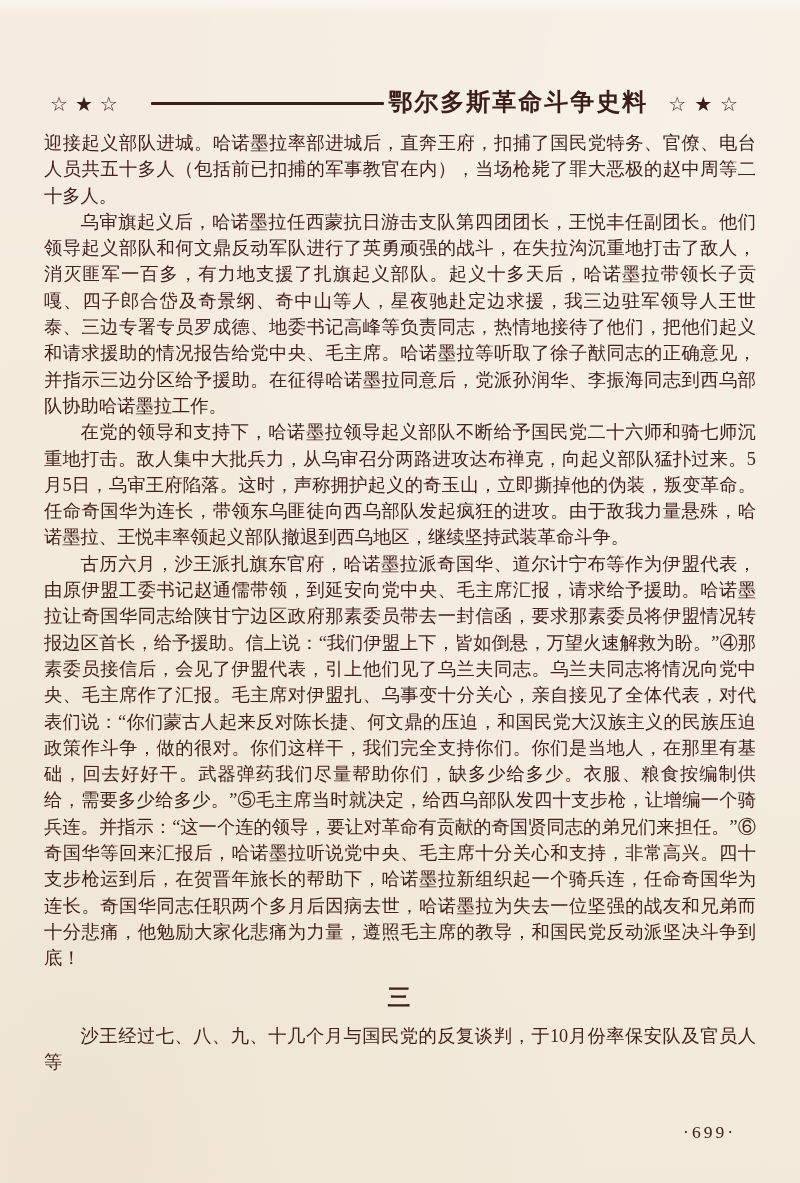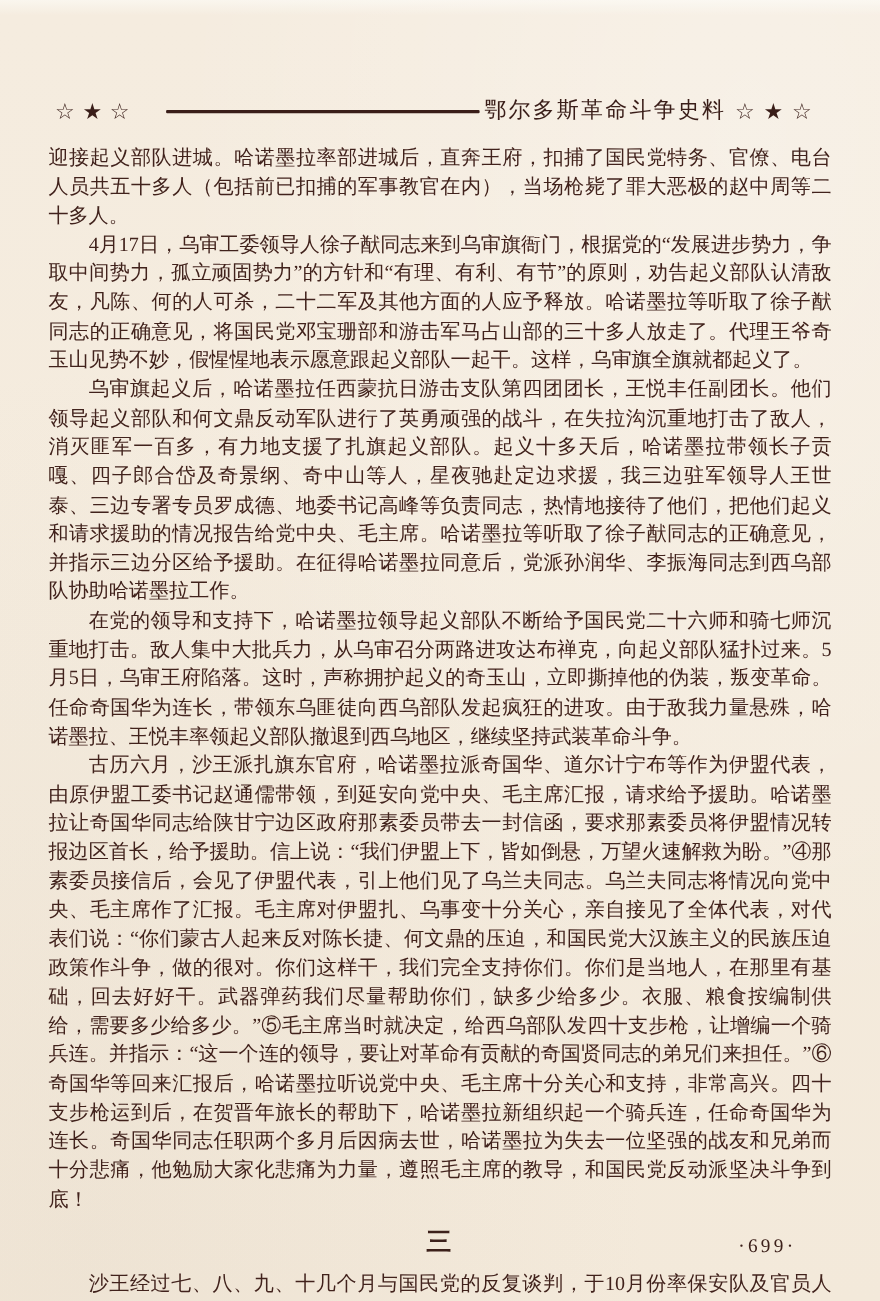--- a/index.html
+++ b/index.html
@@ -47,25 +47,25 @@
   .stars.right { letter-spacing: 8px; }
   .header-rule {
     flex: 1 1 auto;
     height: 3px;
     background: #3a1e19;
     margin: 0 4px 0 26px;
     border-radius: 1px;
   }
   .running-title {
     font-family: "Liberation Sans", "DejaVu Sans", sans-serif;
-    font-weight: 400;
-    font-size: 20px;
+    font-weight: 700;
+    font-size: 24px;
     letter-spacing: 2px;
     white-space: nowrap;
-    margin-right: 8px;
+    margin-right: 20px;
     line-height: 1;
     padding-bottom: 2px;
   }
   .body-text {
     position: absolute;
     top: 130px;
     left: 44px;
     width: 712px;
     font-size: 18.3px;
     line-height: 26.3px;
@@ -83,42 +83,41 @@
     margin: 13px 0 12px 0;
     text-align: center;
     font-size: 23px;
     font-weight: 700;
     letter-spacing: 2px;
     color: #3c201a;
   }
   .page-number {
     position: absolute;
     top: 1122px;
-    right: 76px;
+    right: 64px;
     font-size: 17.5px;
     letter-spacing: 3px;
     color: #3c201a;
     z-index: 2;
   }
 </style>
 </head>
 <body>
 
 <div class="page">
 
   <div class="page-header">
     <span class="stars">☆★☆</span>
     <span class="header-rule"></span>
     <span class="running-title">鄂尔多斯革命斗争史料</span>
     <span class="stars right">☆★☆</span>
   </div>
 
   <div class="body-text">
     <p class="para">迎接起义部队进城。哈诺墨拉率部进城后，直奔王府，扣捕了国民党特务、官僚、电台人员共五十多人（包括前已扣捕的军事教官在内），当场枪毙了罪大恶极的赵中周等二十多人。</p>
-    <p class="para indent">4月17日，乌审工委领导人徐子猷同志来到乌审旗衙门，根据党的“发展进步势力，争取中间势力，孤立顽固势力”的方针和“有理、有利、有节”的原则，劝告起义部队认清敌友，凡陈、何的人可杀，二十二军及其他方面的人应予释放。哈诺墨拉等听取了徐子猷同志的正确意见，将国民党邓宝珊部和游击军马占山部的三十多人放走了。代理王爷奇玉山见势不妙，假惺惺地表示愿意跟起义部队一起干。这样，乌审旗全旗就都起义了。</p>
     <p class="para indent">乌审旗起义后，哈诺墨拉任西蒙抗日游击支队第四团团长，王悦丰任副团长。他们领导起义部队和何文鼎反动军队进行了英勇顽强的战斗，在失拉沟沉重地打击了敌人，消灭匪军一百多，有力地支援了扎旗起义部队。起义十多天后，哈诺墨拉带领长子贡嘎、四子郎合岱及奇景纲、奇中山等人，星夜驰赴定边求援，我三边驻军领导人王世泰、三边专署专员罗成德、地委书记高峰等负责同志，热情地接待了他们，把他们起义和请求援助的情况报告给党中央、毛主席。哈诺墨拉等听取了徐子猷同志的正确意见，并指示三边分区给予援助。在征得哈诺墨拉同意后，党派孙润华、李振海同志到西乌部队协助哈诺墨拉工作。</p>
     <p class="para indent">在党的领导和支持下，哈诺墨拉领导起义部队不断给予国民党二十六师和骑七师沉重地打击。敌人集中大批兵力，从乌审召分两路进攻达布禅克，向起义部队猛扑过来。5月5日，乌审王府陷落。这时，声称拥护起义的奇玉山，立即撕掉他的伪装，叛变革命。任命奇国华为连长，带领东乌匪徒向西乌部队发起疯狂的进攻。由于敌我力量悬殊，哈诺墨拉、王悦丰率领起义部队撤退到西乌地区，继续坚持武装革命斗争。</p>
     <p class="para indent">古历六月，沙王派扎旗东官府，哈诺墨拉派奇国华、道尔计宁布等作为伊盟代表，由原伊盟工委书记赵通儒带领，到延安向党中央、毛主席汇报，请求给予援助。哈诺墨拉让奇国华同志给陕甘宁边区政府那素委员带去一封信函，要求那素委员将伊盟情况转报边区首长，给予援助。信上说：“我们伊盟上下，皆如倒悬，万望火速解救为盼。”④那素委员接信后，会见了伊盟代表，引上他们见了乌兰夫同志。乌兰夫同志将情况向党中央、毛主席作了汇报。毛主席对伊盟扎、乌事变十分关心，亲自接见了全体代表，对代表们说：“你们蒙古人起来反对陈长捷、何文鼎的压迫，和国民党大汉族主义的民族压迫政策作斗争，做的很对。你们这样干，我们完全支持你们。你们是当地人，在那里有基础，回去好好干。武器弹药我们尽量帮助你们，缺多少给多少。衣服、粮食按编制供给，需要多少给多少。”⑤毛主席当时就决定，给西乌部队发四十支步枪，让增编一个骑兵连。并指示：“这一个连的领导，要让对革命有贡献的奇国贤同志的弟兄们来担任。”⑥奇国华等回来汇报后，哈诺墨拉听说党中央、毛主席十分关心和支持，非常高兴。四十支步枪运到后，在贺晋年旅长的帮助下，哈诺墨拉新组织起一个骑兵连，任命奇国华为连长。奇国华同志任职两个多月后因病去世，哈诺墨拉为失去一位坚强的战友和兄弟而十分悲痛，他勉励大家化悲痛为力量，遵照毛主席的教导，和国民党反动派坚决斗争到底！</p>
     <h3 class="section-heading">三</h3>
     <p class="para indent">沙王经过七、八、九、十几个月与国民党的反复谈判，于10月份率保安队及官员人等</p>
   </div>
 
   <div class="page-number">·699·</div>
 
 </div>

